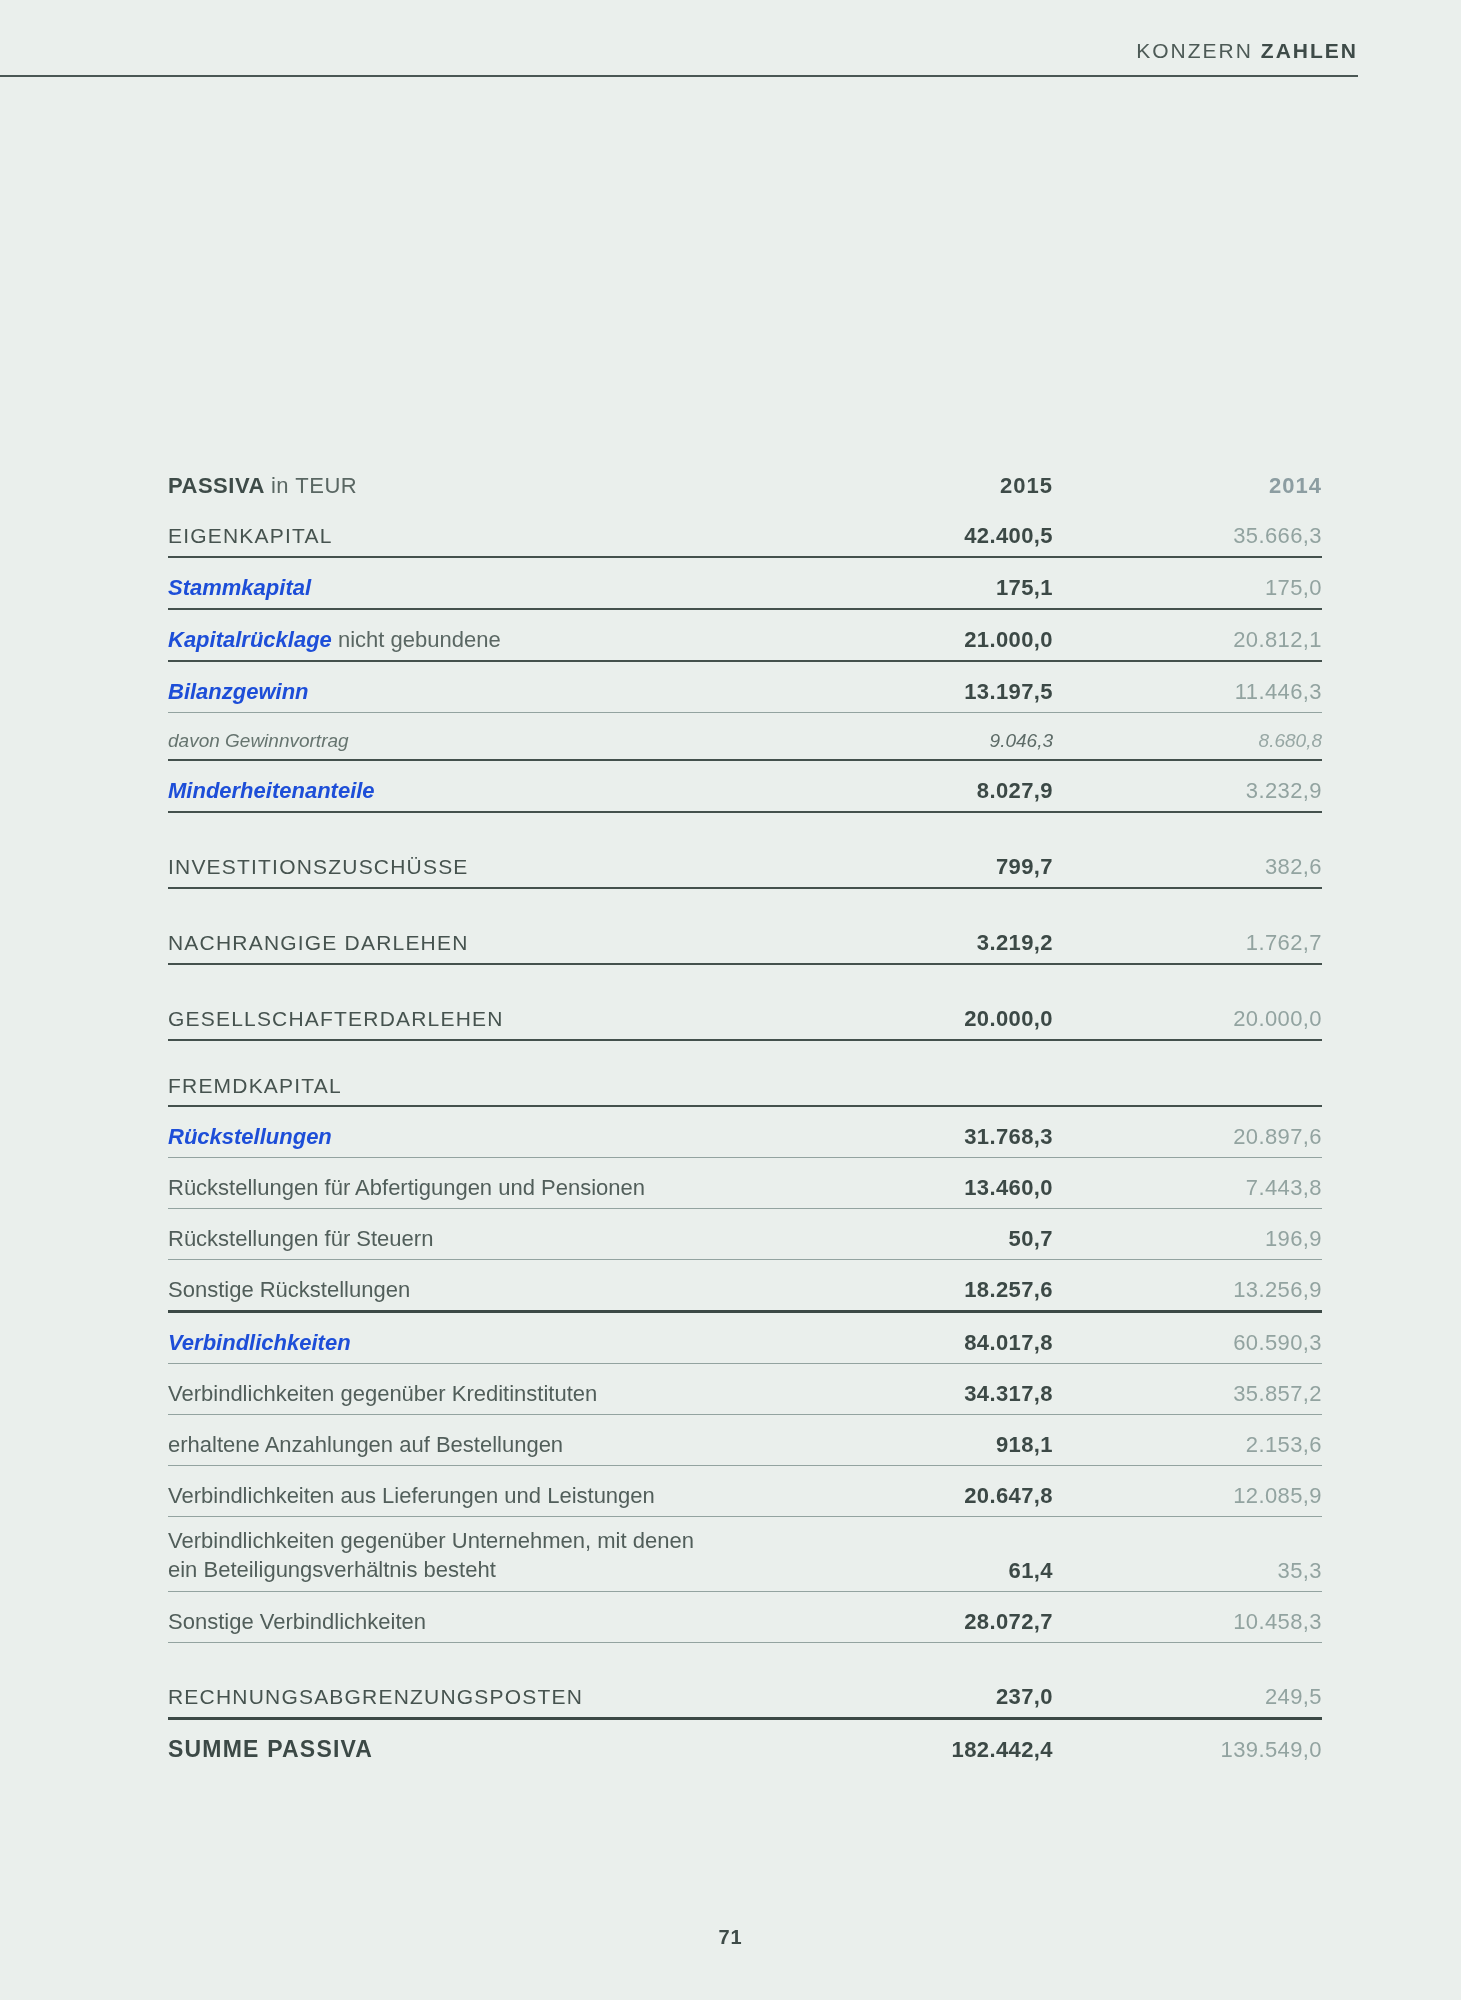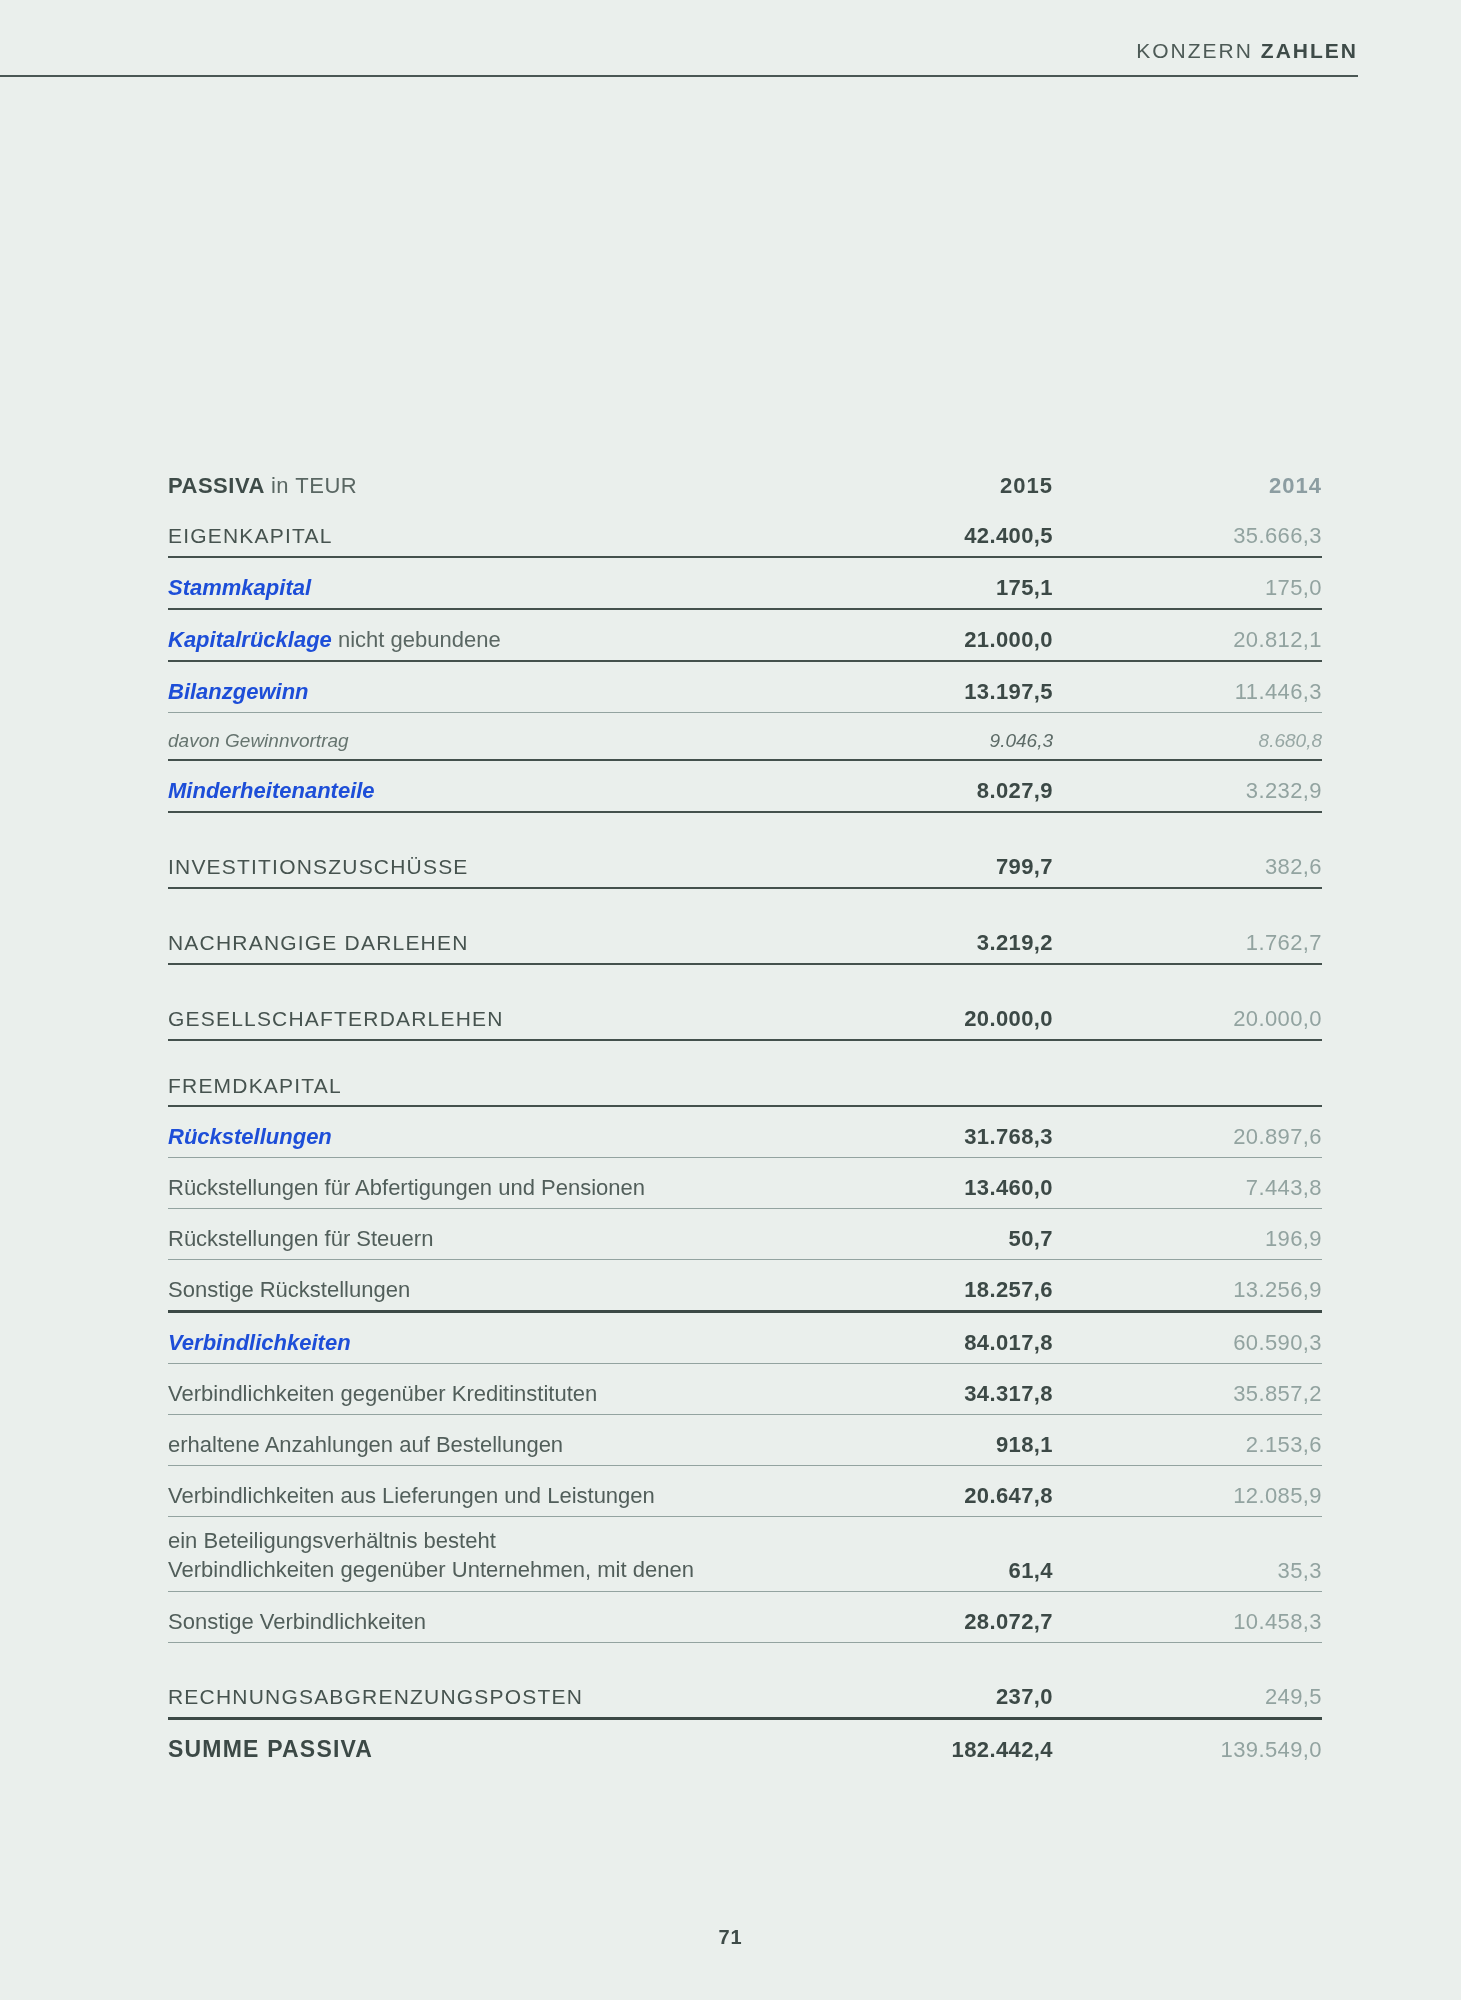--- a/index.html
+++ b/index.html
@@ -229,22 +229,22 @@
     </div>
 
     <div class="row b-thin">
       <div class="c-label t-item">Verbindlichkeiten aus Lieferungen und Leistungen</div>
       <div class="c-v15 v15">20.647,8</div>
       <div class="c-v14 v14">12.085,9</div>
     </div>
 
     <div class="row b-thin two-line">
       <div class="c-label t-item">
+        <div>Verbindlichkeiten gegenüber Unternehmen, mit denen</div>
         <div>ein Beteiligungsverhältnis besteht</div>
-        <div>Verbindlichkeiten gegenüber Unternehmen, mit denen</div>
       </div>
       <div class="c-v15 v15">61,4</div>
       <div class="c-v14 v14">35,3</div>
     </div>
 
     <div class="row b-thin">
       <div class="c-label t-item">Sonstige Verbindlichkeiten</div>
       <div class="c-v15 v15">28.072,7</div>
       <div class="c-v14 v14">10.458,3</div>
     </div>

